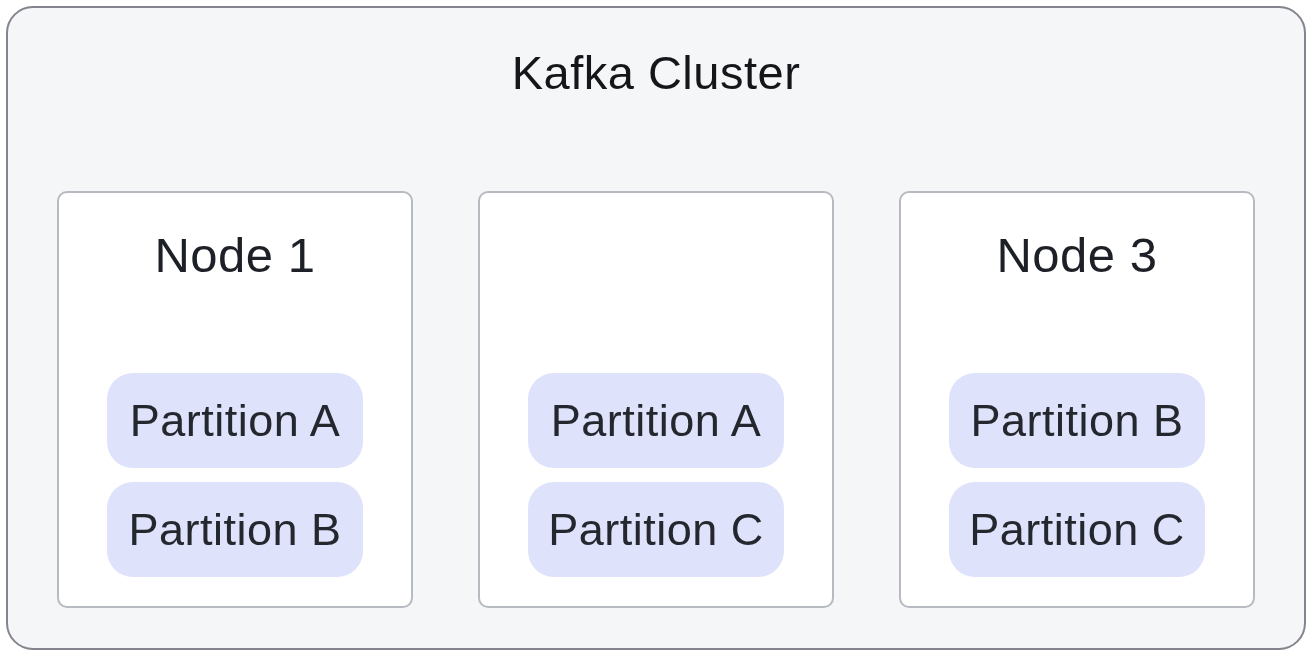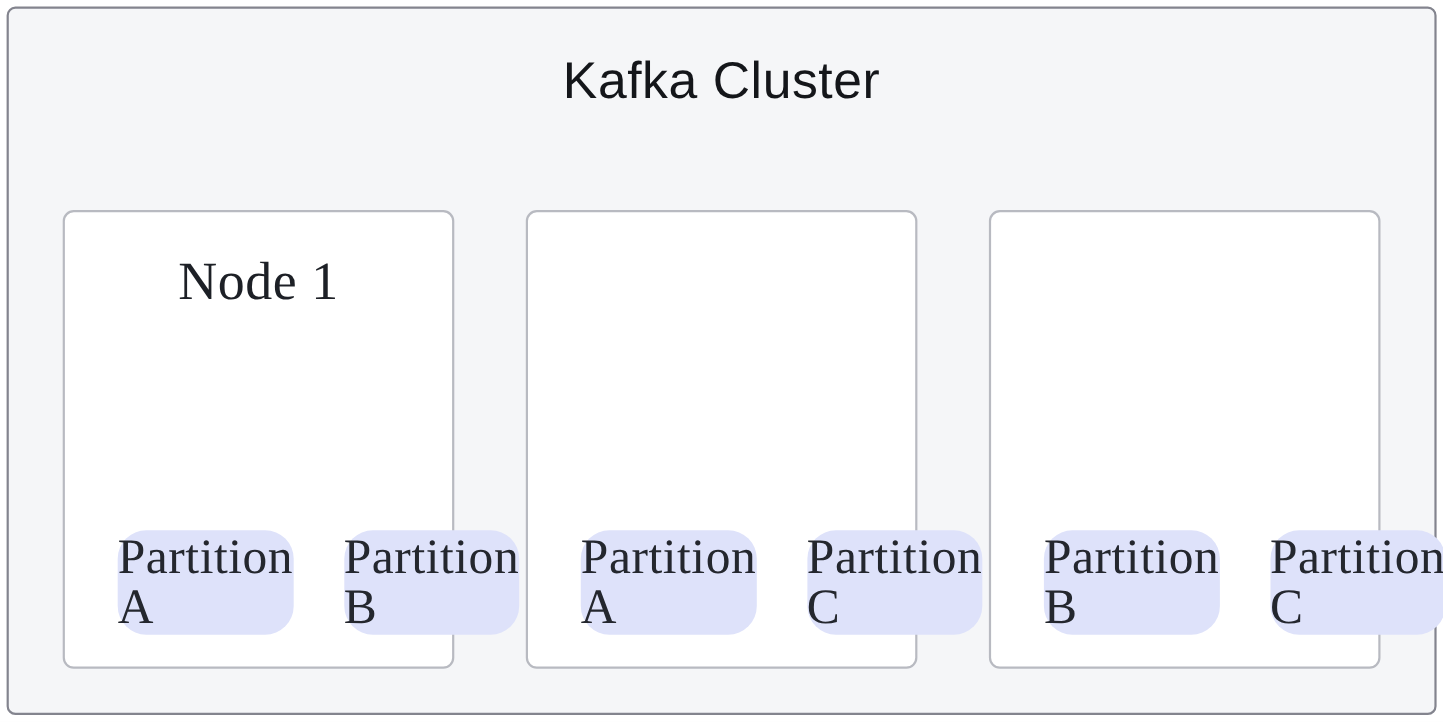--- a/index.html
+++ b/index.html
@@ -14,21 +14,21 @@
     height: 656px;
     background: #ffffff;
     overflow: hidden;
   }
   .cluster {
     position: absolute;
     inset: 6px;
     box-sizing: border-box;
     background: var(--container-bg, #f5f6f8);
     border: 2px solid var(--container-border, #83848e);
-    border-radius: 8px;
+    border-radius: 27px;
     padding: 36px 49px 35px 49px;
     display: flex;
     flex-direction: column;
   }
   .cluster-title {
     text-align: center;
     font-size: 47px;
     line-height: 1.25;
     color: var(--title-text, #14161a);
     letter-spacing: 0.5px;
@@ -42,35 +42,34 @@
     box-sizing: border-box;
     width: 356px;
     height: 417px;
     background: var(--card-bg, #ffffff);
     border: 2px solid var(--card-border, #b8bac1);
     border-radius: 10px;
     display: flex;
     flex-direction: column;
     align-items: center;
     padding: 30px 48px 29px 48px;
-    font-family: Liberation Serif, serif;
   }
   .node-title {
     font-size: 49px;
     line-height: 1.25;
     color: var(--node-text, #1d2026);
     letter-spacing: 0.5px;
     margin-top: 2px;
   }
   .pills {
     margin-top: auto;
     width: 100%;
     display: flex;
-    flex-direction: row;
-    gap: 46px;
+    flex-direction: column;
+    gap: 14px;
   }
   .pill {
     height: 95px;
     border-radius: 26px;
     background: var(--pill-bg, #dee2fa);
     display: flex;
     align-items: center;
     justify-content: center;
     font-size: 45px;
     line-height: 1;
@@ -96,20 +95,21 @@
       </div>
 
       <div class="node-card">
         <div class="pills">
           <div class="pill">Partition A</div>
           <div class="pill">Partition C</div>
         </div>
       </div>
 
       <div class="node-card">
+        <div class="node-title">Node 3</div>
         <div class="pills">
           <div class="pill">Partition B</div>
           <div class="pill">Partition C</div>
         </div>
       </div>
 
     </div>
   </div>
 </div>
 

